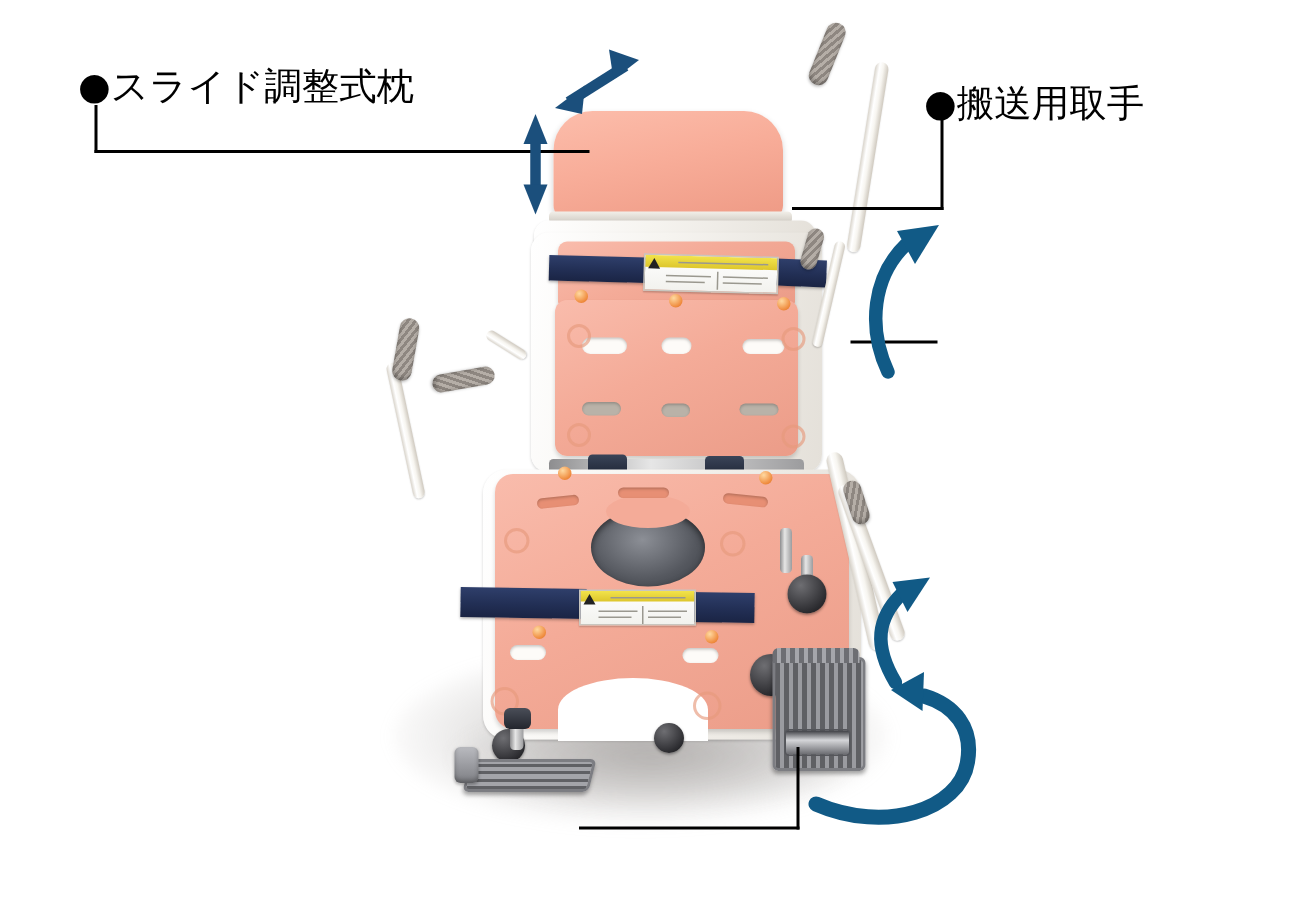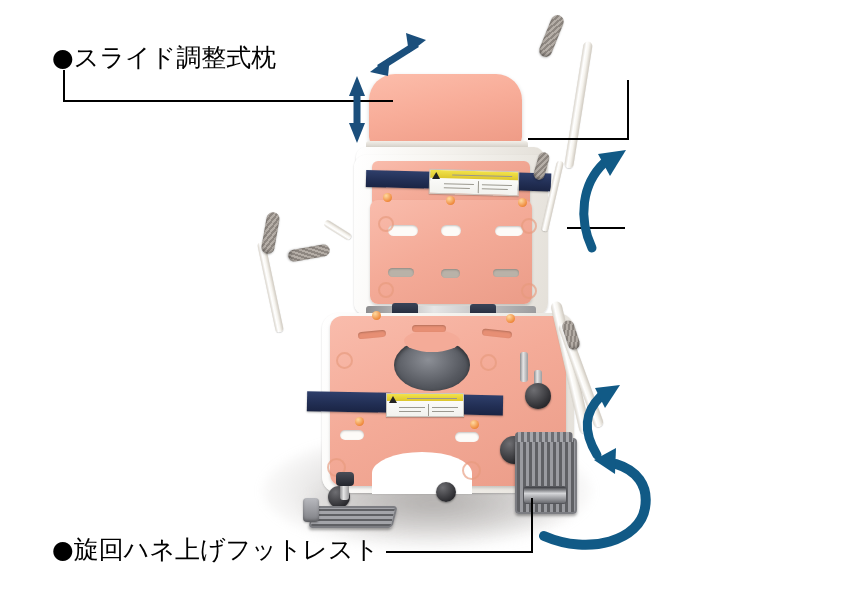--- a/index.html
+++ b/index.html
@@ -232,19 +232,19 @@
     <g>
       <path d="M544,536 C590,556 640,540 645,508 C649,485 636,470 616,464" stroke="#115a86" stroke-width="10" fill="none" stroke-linecap="round"></path>
       <path d="M594,460 L616,448 L615,474 z" fill="#115a86"></path>
     </g>
   </svg>
 
   <div class="callout" style="left:52px;top:44px;">
     <span class="bullet">●</span><span>スライド調整式枕</span>
   </div>
 
-
-
-  <div class="callout" style="left:52px;top:536px;">
-    <span class="bullet">●</span><span>旋回ハネ上げフットレスト</span>
+  <div class="callout" style="left:616px;top:55px;">
+    <span class="bullet">●</span><span>搬送用取手</span>
   </div>
 
+
+
 </div>
 
 </body></html>

